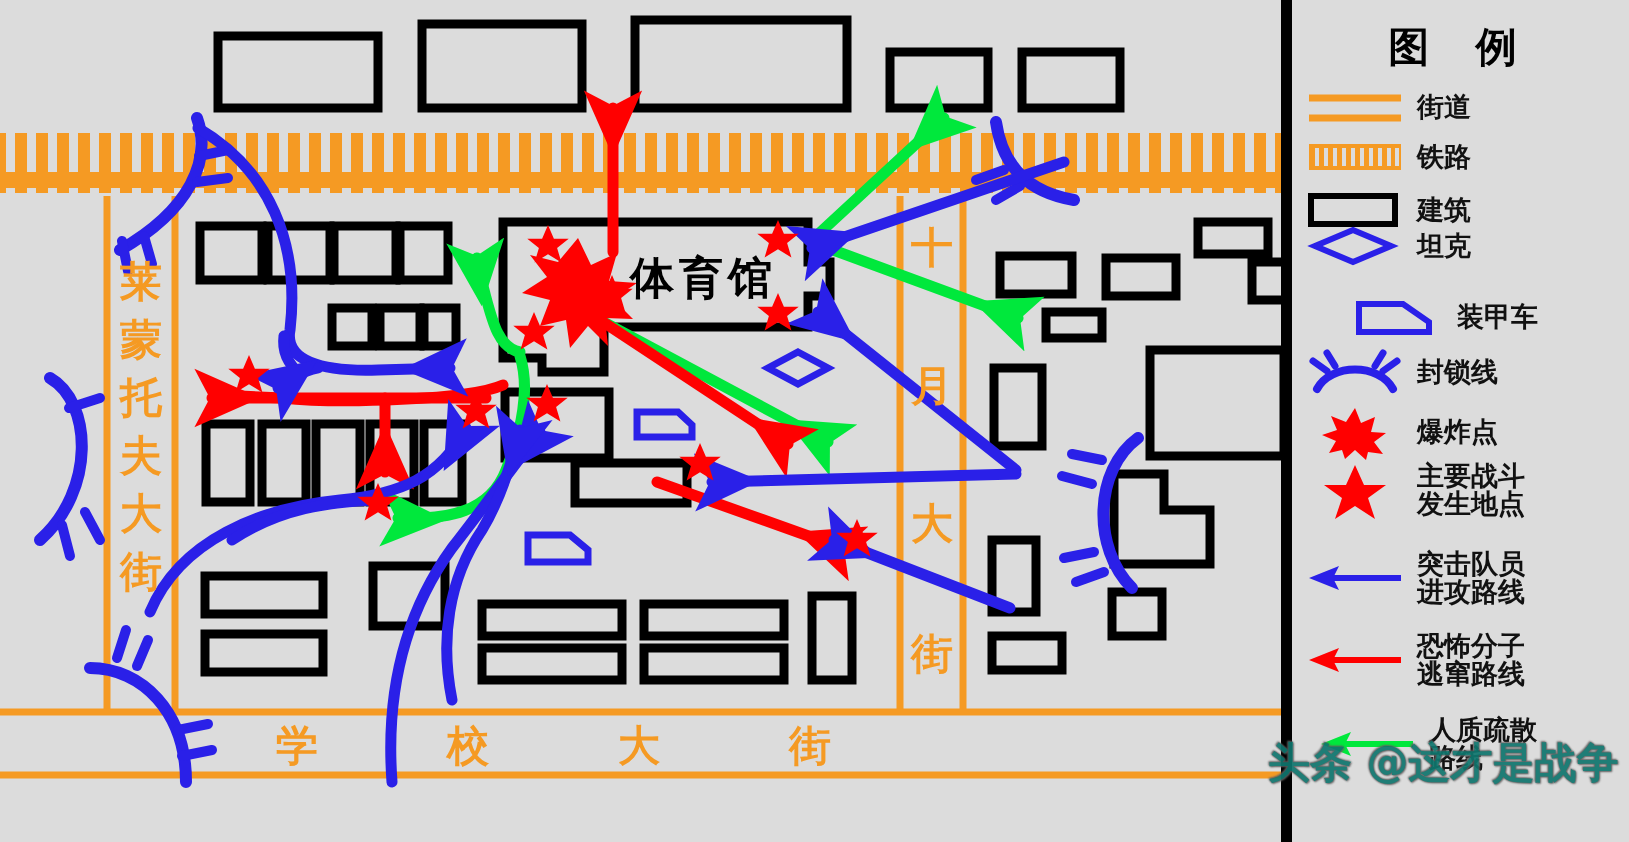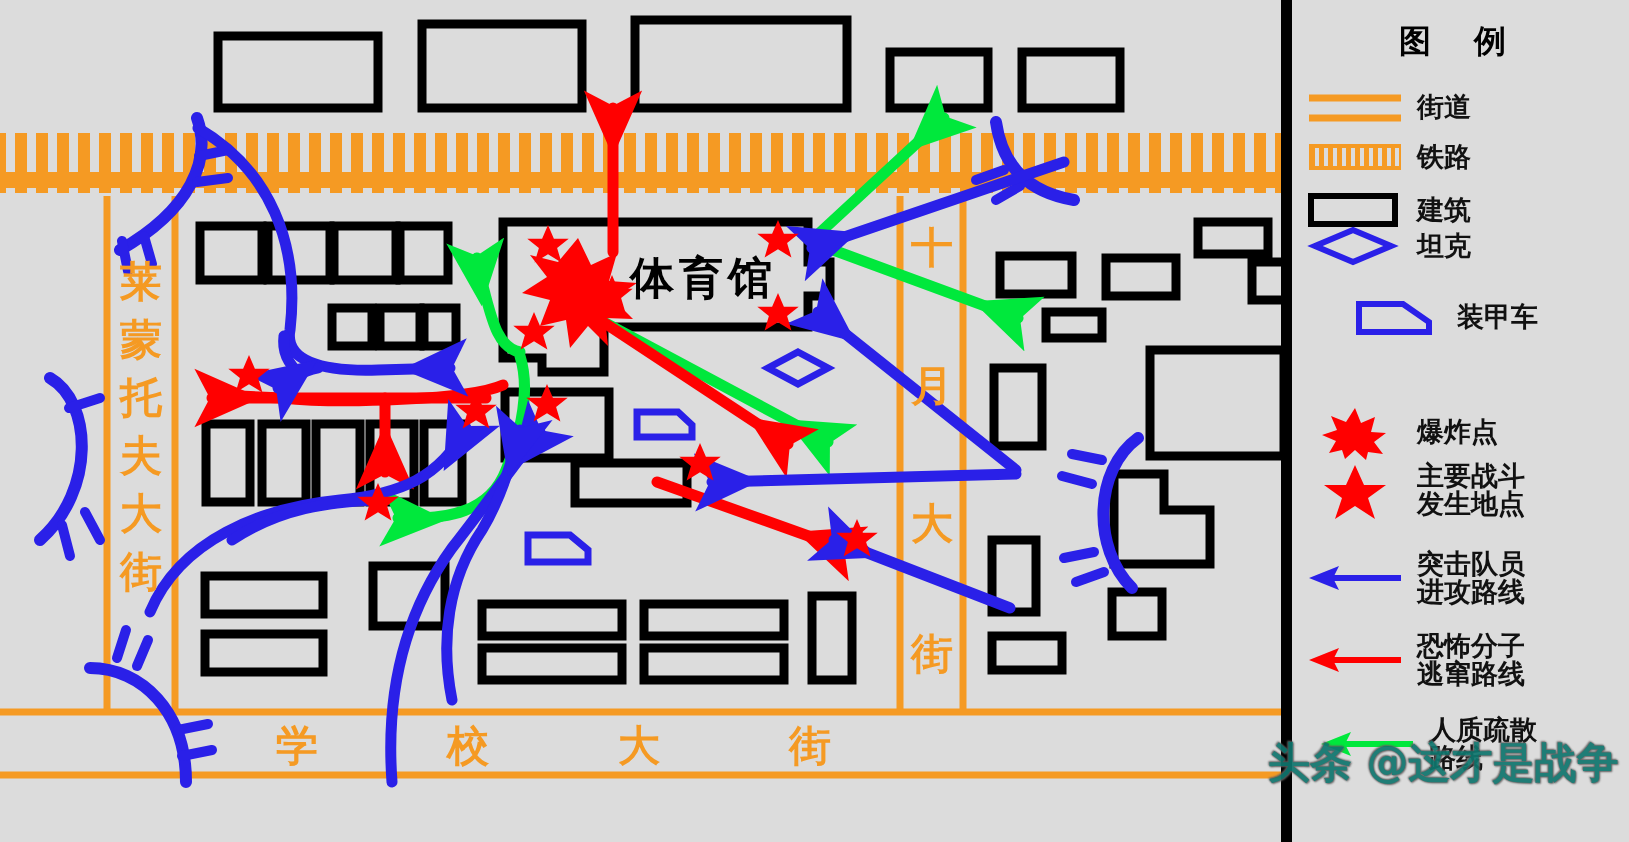--- a/index.html
+++ b/index.html
@@ -3,21 +3,21 @@
 <meta charset="utf-8">
 <style>
   html,body{margin:0;padding:0;background:#fff;}
   body{font-family:"Liberation Sans","DejaVu Sans",sans-serif;}
   #root{position:relative;width:1629px;height:842px;overflow:hidden;background:#ffffff;}
   #mapwrap{position:absolute;left:0;top:0;width:1281px;height:842px;background:#dcdcdc;}
   #mapsvg{position:absolute;left:0;top:0;}
   #divider{position:absolute;left:1281px;top:0;width:11px;height:842px;background:#000;}
   #legend{position:absolute;left:1292px;top:0;width:337px;height:842px;background:#dcdcdc;}
   #legend-title{position:absolute;left:0;top:20px;width:337px;text-align:center;
-      font-size:32px;font-weight:bold;color:#000;letter-spacing:16px;
+      font-size:41px;font-weight:bold;color:#000;letter-spacing:16px;
       font-family:"DejaVu Sans","Liberation Sans",sans-serif;}
   .lg-row{position:absolute;left:0;width:337px;display:flex;align-items:center;}
   .lg-sym{width:125px;flex:0 0 125px;display:flex;align-items:center;justify-content:center;}
   .lg-txt{font-size:27px;font-weight:bold;color:#111;line-height:1.05;
       font-family:Liberation Sans, sans-serif;white-space:pre-line;}
   #watermark{position:absolute;left:1268px;top:735px;width:420px;height:60px;
       font-size:42px;font-weight:bold;color:#0f766e;
       font-family:"DejaVu Sans","Liberation Sans",sans-serif;
       text-shadow:0 0 2px #555,1px 1px 2px #666,-1px -1px 2px #666;
       white-space:nowrap;opacity:.92;}
@@ -282,20 +282,32 @@
 
     <div class="lg-row" style="top:288px;height:58px;padding-left:40px;">
       <div class="lg-sym">
         <svg width="96" height="42" viewBox="0 0 96 42">
           <polygon points="12,8 56,8 82,26 82,36 12,36" fill="none" stroke="#2A20E8" stroke-width="6"></polygon>
         </svg>
       </div>
       <div class="lg-txt">装甲车</div>
     </div>
 
+    <div class="lg-row" style="top:342px;height:60px;">
+      <div class="lg-sym">
+        <svg width="100" height="50" viewBox="0 0 100 50">
+          <path d="M12,42 C26,16 74,16 88,42" fill="none" stroke="#2A20E8" stroke-width="8" stroke-linecap="round"></path>
+          <path d="M22,24 L8,14" stroke="#2A20E8" stroke-width="7" stroke-linecap="round"></path>
+          <path d="M30,19 L22,6" stroke="#2A20E8" stroke-width="7" stroke-linecap="round"></path>
+          <path d="M78,24 L92,14" stroke="#2A20E8" stroke-width="7" stroke-linecap="round"></path>
+          <path d="M70,19 L78,6" stroke="#2A20E8" stroke-width="7" stroke-linecap="round"></path>
+        </svg>
+      </div>
+      <div class="lg-txt">封锁线</div>
+    </div>
 
     <div class="lg-row" style="top:404px;height:56px;">
       <div class="lg-sym">
         <svg width="70" height="56" viewBox="0 0 70 56">
           <polygon fill="#FF0000" points="35,4 41,19 55,13 51,28 66,29 54,38 63,50 48,48 46,56 35,46 25,55 22,46 9,49 16,37 2,31 17,26 11,12 26,18"></polygon>
         </svg>
       </div>
       <div class="lg-txt">爆炸点</div>
     </div>
 

